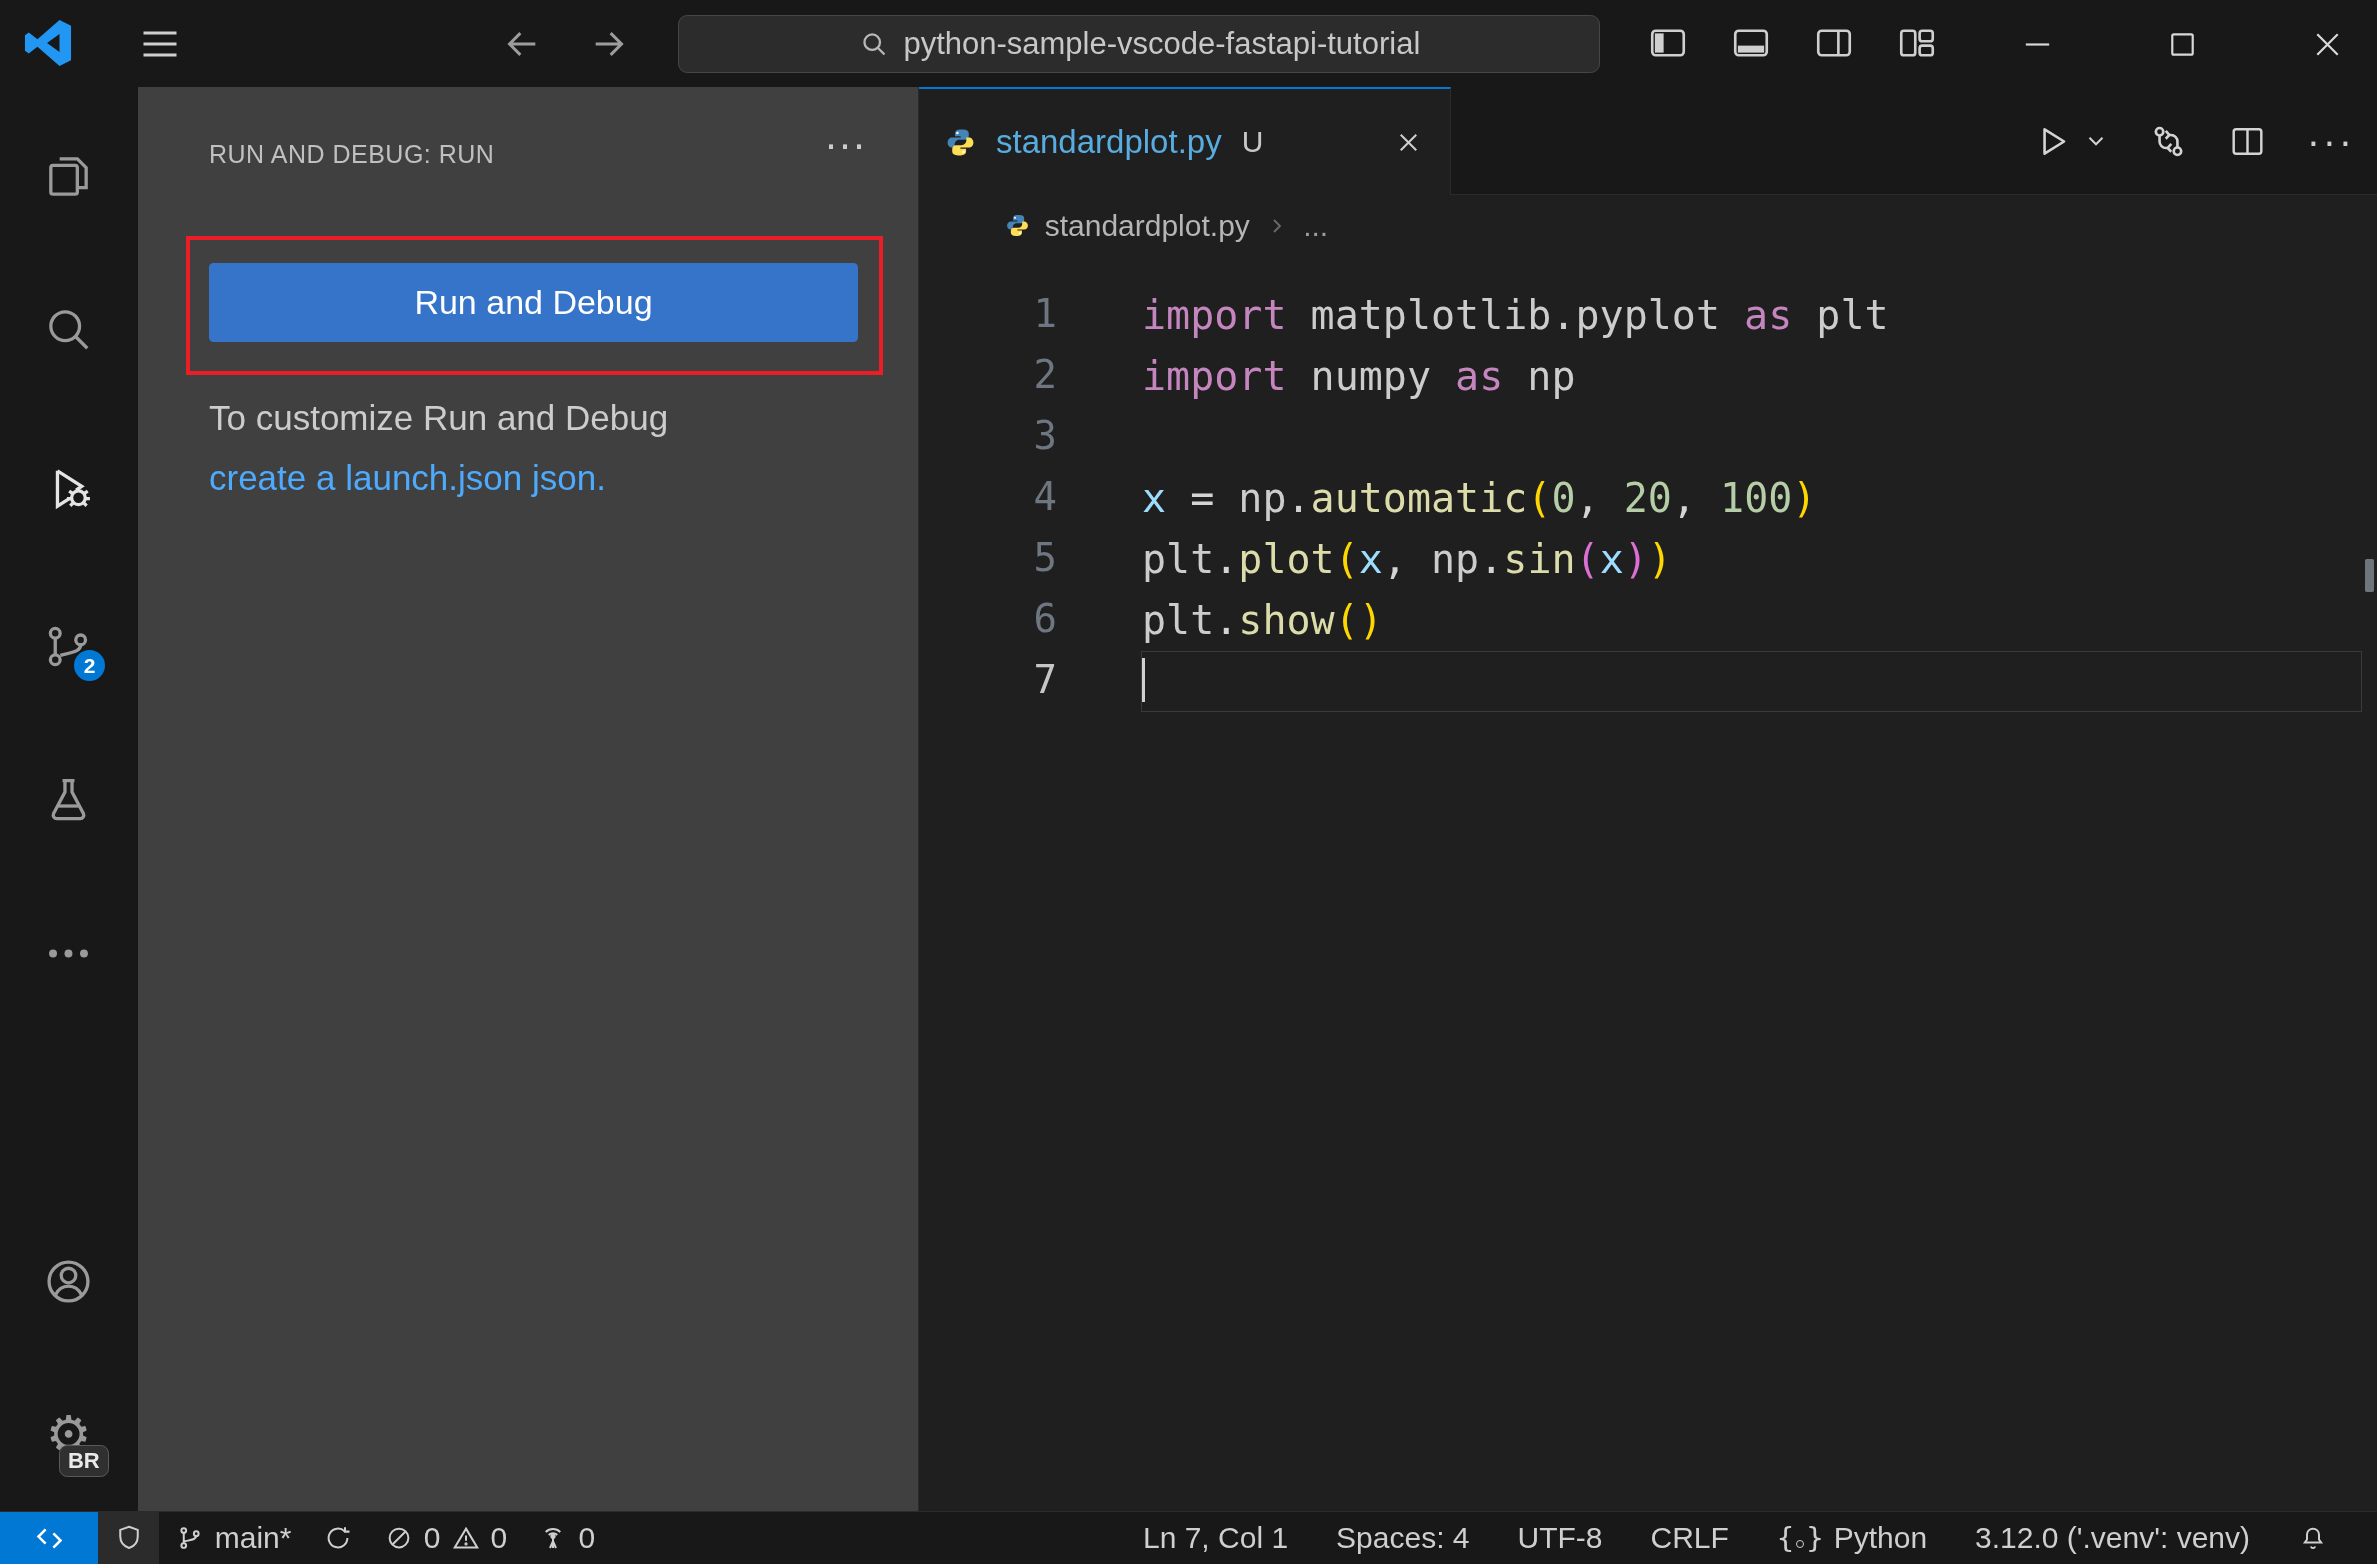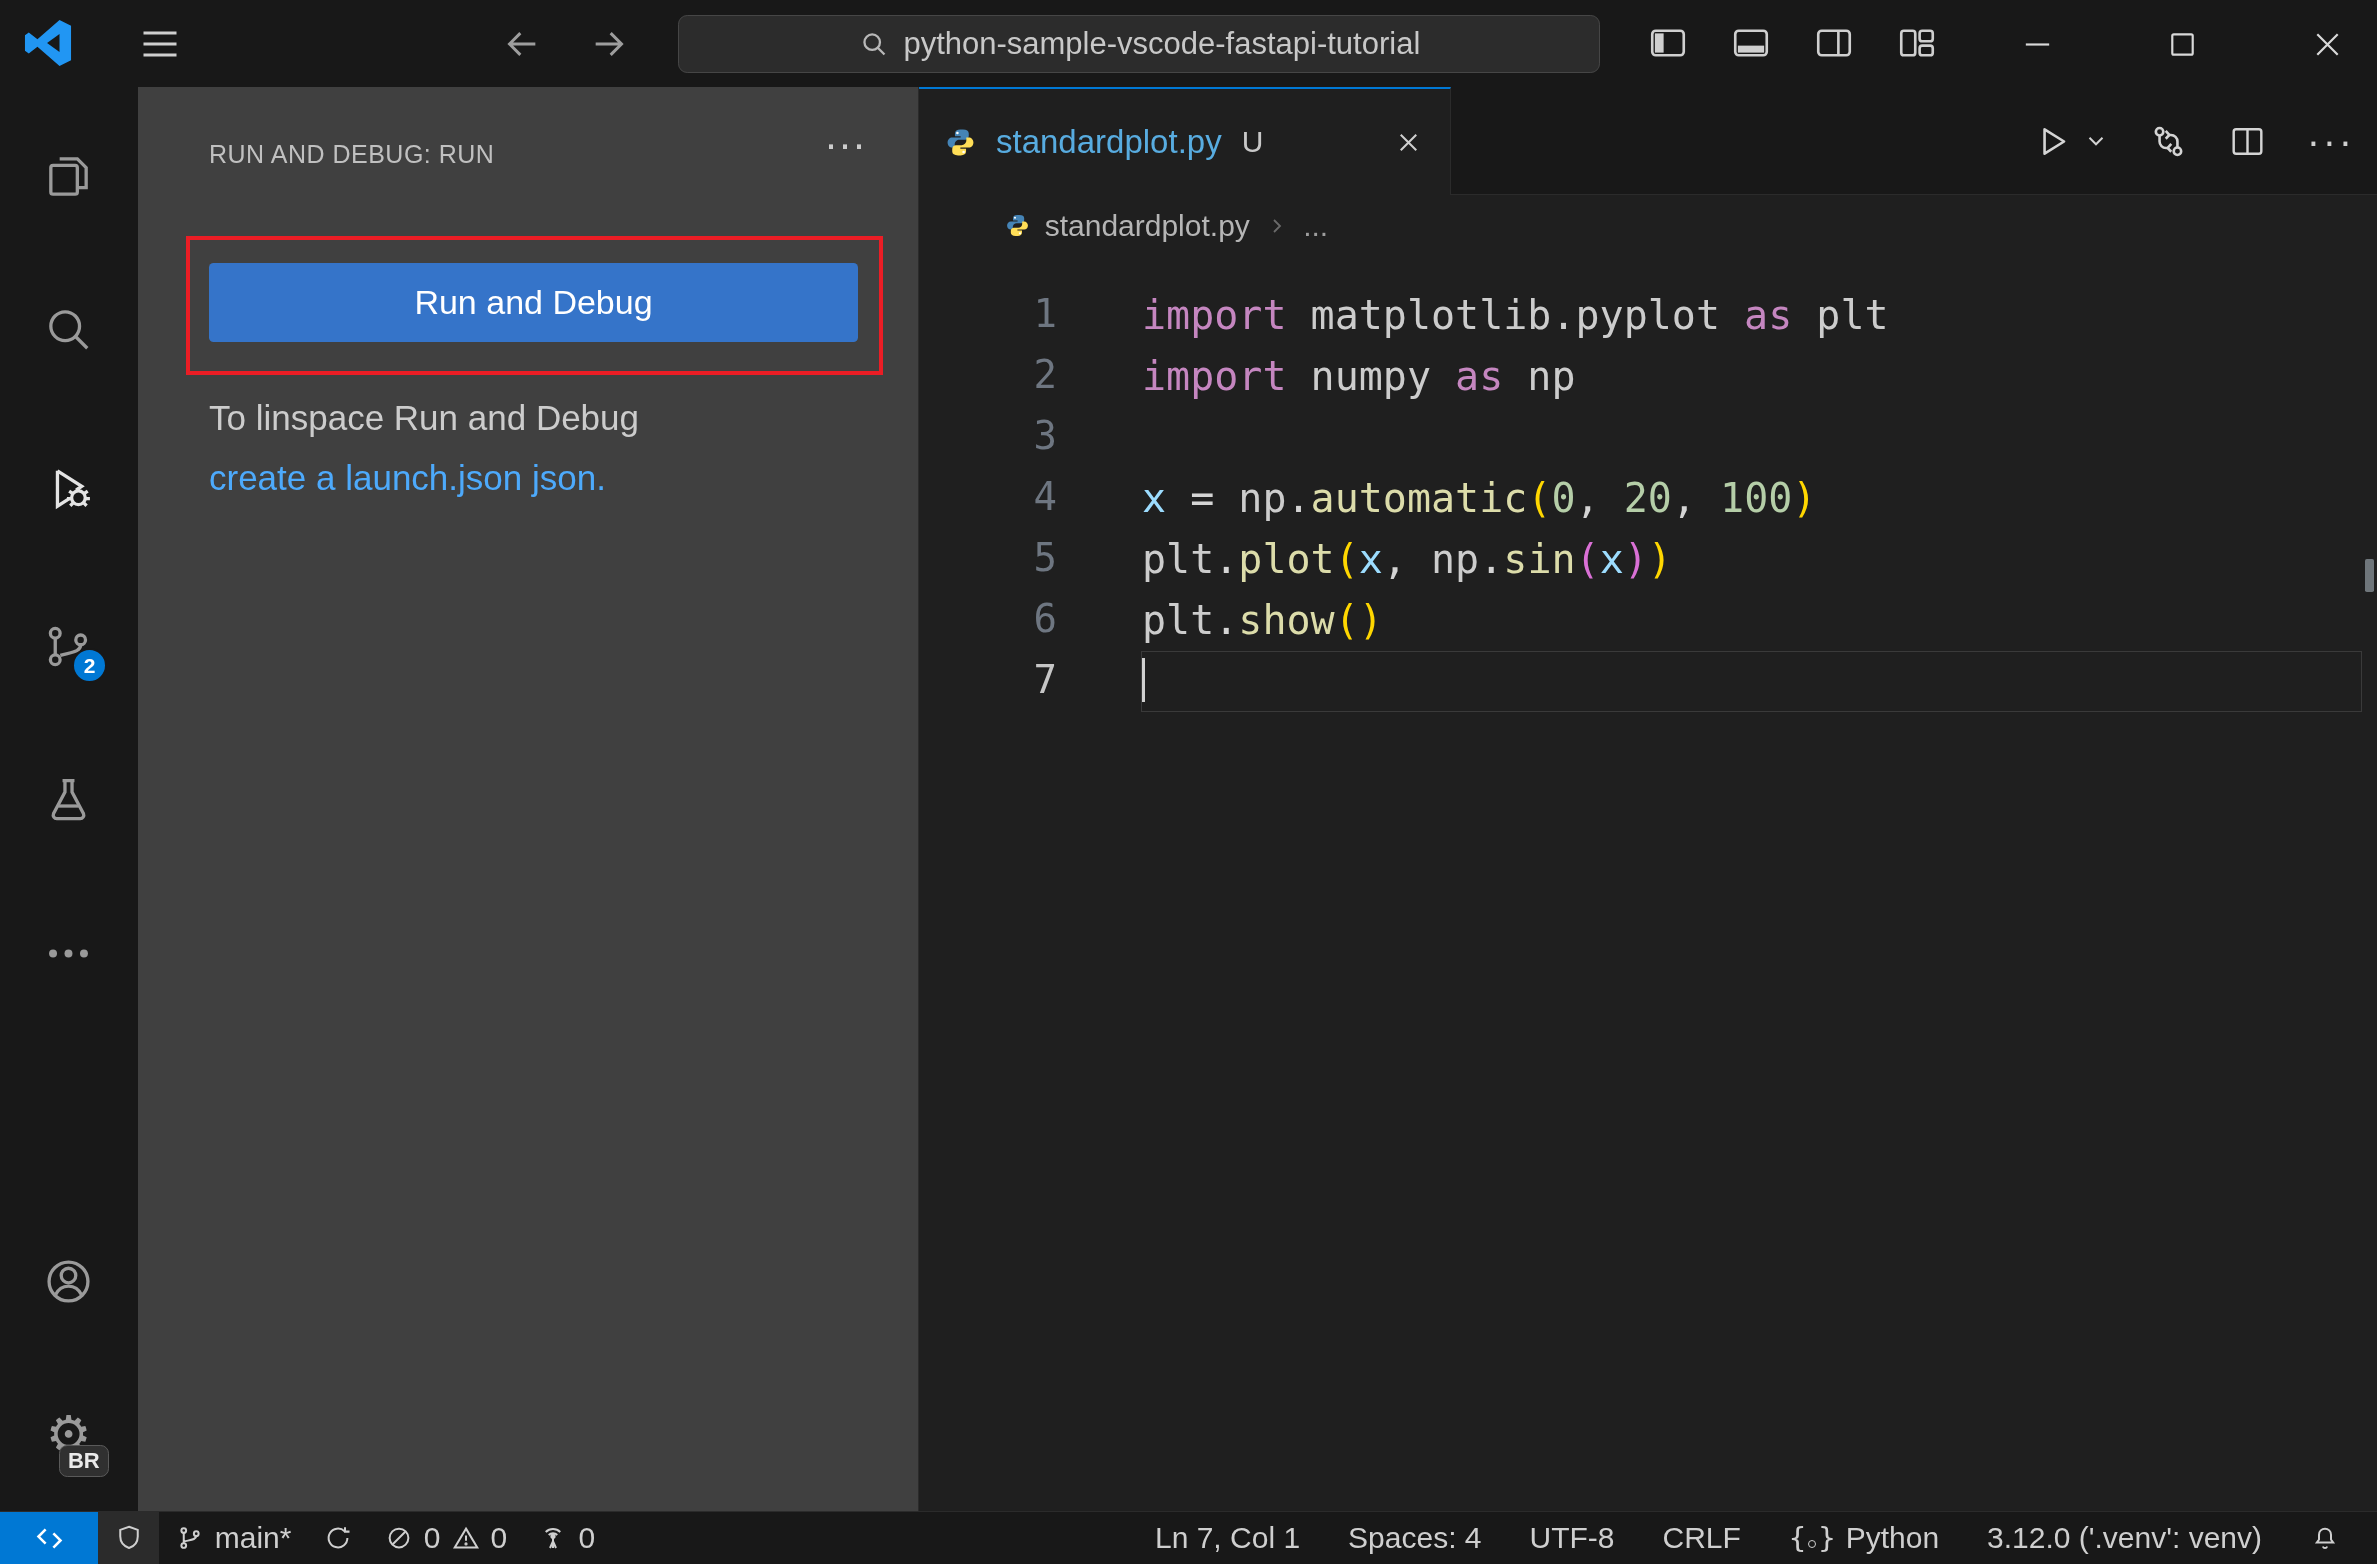--- a/index.html
+++ b/index.html
@@ -100,21 +100,21 @@
   
   .statusbar { height:53px; background:#181818; border-top:0.9px solid #2b2b2b;
                display:flex; align-items:center; font-size:30px; color:#cfcfcf; flex:none; }
   .sb-item { display:flex; align-items:center; gap:10px; padding:0 15.6px; height:100%; }
   .sb-item svg { width:30px; height:30px; }
   .remote { width:98px; height:100%; background:#0078d4; display:flex;
             align-items:center; justify-content:center; padding:0; }
   .remote svg { width:31px; height:31px; }
   .shield-item { background:#2b2b2b; }
   .sb-right { margin-left:auto; display:flex; align-items:center; height:100%;
-              padding-right:13px; }
+              padding-right:25px; }
   .sb-right .sb-item { padding:0 24px; }
   .braces { font-family:"DejaVu Sans Mono", monospace; font-size:29px; }
   .lang-dot { width:8.3px; height:8.3px; border:1.8px solid #cfcfcf; border-radius:50%;
               display:inline-block; margin:0 1.8px; }
 </style>
 </head>
 <body>
 
 <div class="titlebar">
   <div class="tb-abs logo">
@@ -241,21 +241,21 @@
   </div>
 
   <div class="sidebar">
     <div class="sidebar-title">RUN AND DEBUG: RUN</div>
     <div class="sidebar-more">···</div>
 
     <div class="annotation"></div>
     <button class="run-btn">Run and Debug</button>
 
     <div class="para" style="top:301px">
-      <div>To linspace Run and Debug</div>
+      <div>To customize Run and Debug</div>
       <div><span class="link">create a launch.json json.</span></div>
     </div>
   </div>
 
   <div class="editor">
     <div class="tabbar">
       <div class="tab">
         <svg class="pyicon" viewBox="0 0 24 24">
           <path fill="#4584b6" d="M11.9 2C9.3 2 7.7 3.1 7.7 5v2.2h4.4v.9H5.6C3.6 8.1 2 9.7 2 12s1.6 3.9 3.6 3.9h1.9v-2.4c0-2 1.7-3.6 3.7-3.6h4.3c1.6 0 2.9-1.3 2.9-2.9V5c0-1.9-1.6-3-4.5-3z"></path>
           <circle fill="#ffffff" cx="9.6" cy="4.6" r="1"></circle>

